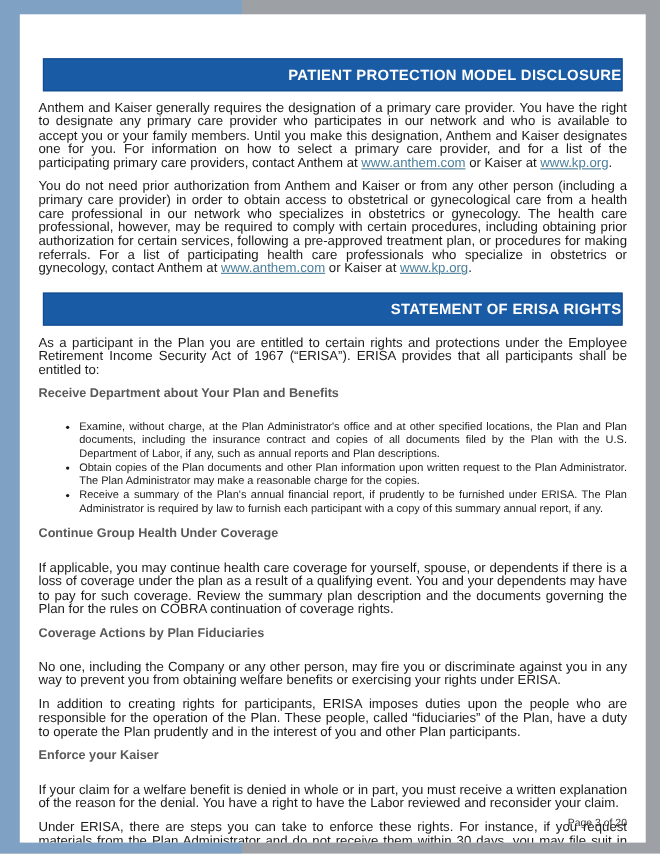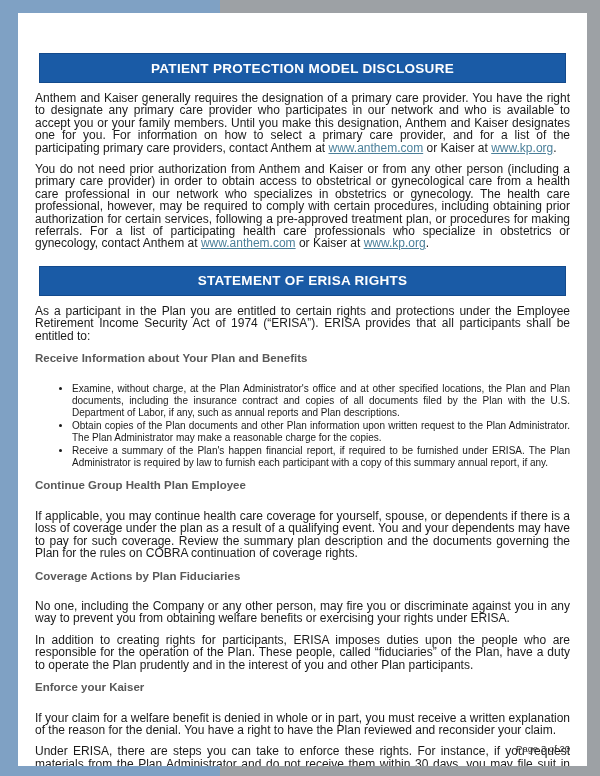--- a/index.html
+++ b/index.html
@@ -26,21 +26,21 @@
     padding: 40px 17px 0 17px;
     overflow: hidden;
   }
   .banner {
     background: #1A5BA6;
     border: 1px solid #134A8C;
     margin: 16px 4px 9px 4px;
     height: 28px;
     display: flex;
     align-items: center;
-    justify-content: center;
+    justify-content: flex-end;
   }
   .banner.first { margin-top: 0; }
   .banner-label {
     color: #FFFFFF;
     font-weight: bold;
     font-size: 13.5px;
     letter-spacing: 0.3px;
     white-space: nowrap;
   }
   .para {
@@ -91,31 +91,31 @@
   <div class="paper">
     <div id="doc-body">
         <div class="banner first">
           <span class="banner-label">PATIENT PROTECTION MODEL DISCLOSURE</span>
         </div>
         <p class="para"><span>Anthem and Kaiser generally requires the designation of a primary care provider.  You have the right to designate any primary care provider who participates in our network and who is available to accept you or your family members. Until you make this designation, Anthem and Kaiser designates one for you. For information on how to select a primary care provider, and for a list of the participating primary care providers, contact Anthem at </span><a class="doc-link">www.anthem.com</a><span> or Kaiser at </span><a class="doc-link">www.kp.org</a><span>.</span></p>
         <p class="para"><span>You do not need prior authorization from Anthem and Kaiser or from any other person (including a primary care provider) in order to obtain access to obstetrical or gynecological care from a health care professional in our network who specializes in obstetrics or gynecology.  The health care professional, however, may be required to comply with certain procedures, including obtaining prior authorization for certain services, following a pre-approved treatment plan, or procedures for making referrals.  For a list of participating health care professionals who specialize in obstetrics or gynecology, contact Anthem at </span><a class="doc-link">www.anthem.com</a><span> or Kaiser at </span><a class="doc-link">www.kp.org</a><span>.</span></p>
         <div class="banner">
           <span class="banner-label">STATEMENT OF ERISA RIGHTS</span>
         </div>
-        <p class="para"><span>As a participant in the Plan you are entitled to certain rights and protections under the Employee Retirement Income Security Act of 1974 (“ERISA”). ERISA provides that all participants shall be entitled to:</span></p>
-        <div class="sub-heading">Receive Information about Your Plan and Benefits</div>
+        <p class="para"><span>As a participant in the Plan you are entitled to certain rights and protections under the Employee Retirement Income Security Act of 1967 (“ERISA”). ERISA provides that all participants shall be entitled to:</span></p>
+        <div class="sub-heading">Receive Department about Your Plan and Benefits</div>
         <ul class="bullet-list">
           <li class="bullet-item">Examine, without charge, at the Plan Administrator's office and at other specified locations, the Plan and Plan documents, including the insurance contract and copies of all documents filed by the Plan with the U.S. Department of Labor, if any, such as annual reports and Plan descriptions.</li>
           <li class="bullet-item">Obtain copies of the Plan documents and other Plan information upon written request to the Plan Administrator. The Plan Administrator may make a reasonable charge for the copies.</li>
-          <li class="bullet-item">Receive a summary of the Plan's happen financial report, if required to be furnished under ERISA. The Plan Administrator is required by law to furnish each participant with a copy of this summary annual report, if any.</li>
+          <li class="bullet-item">Receive a summary of the Plan's annual financial report, if prudently to be furnished under ERISA. The Plan Administrator is required by law to furnish each participant with a copy of this summary annual report, if any.</li>
         </ul>
-        <div class="sub-heading">Continue Group Health Plan Employee</div>
+        <div class="sub-heading">Continue Group Health Under Coverage</div>
         <p class="para"><span>If applicable, you may continue health care coverage for yourself, spouse, or dependents if there is a loss of coverage under the plan as a result of a qualifying event. You and your dependents may have to pay for such coverage. Review the summary plan description and the documents governing the Plan for the rules on COBRA continuation of coverage rights.</span></p>
         <div class="sub-heading">Coverage Actions by Plan Fiduciaries</div>
         <p class="para tight"><span>No one, including the Company or any other person, may fire you or discriminate against you in any way to prevent you from obtaining welfare benefits or exercising your rights under ERISA.</span></p>
         <p class="para"><span>In addition to creating rights for participants, ERISA imposes duties upon the people who are responsible for the operation of the Plan. These people, called “fiduciaries” of the Plan, have a duty to operate the Plan prudently and in the interest of you and other Plan participants.</span></p>
         <div class="sub-heading">Enforce your Kaiser</div>
-        <p class="para"><span>If your claim for a welfare benefit is denied in whole or in part, you must receive a written explanation of the reason for the denial. You have a right to have the Plan reviewed and reconsider your claim.</span></p>
+        <p class="para"><span>If your claim for a welfare benefit is denied in whole or in part, you must receive a written explanation of the reason for the denial. You have a right to have the Labor reviewed and reconsider your claim.</span></p>
         <p class="para"><span>Under ERISA, there are steps you can take to enforce these rights. For instance, if you request materials from the Plan Administrator and do not receive them within 30 days, you may file suit in federal court. In such a case, the court may require the Plan Administrator to provide the materials and pay you up to $110 per day, until you receive the materials, unless the materials were not sent due to reasons beyond the control of the Plan Administrator. If you have a claim for benefits which is denied or ignored, in whole or in part, and you have exhausted the available claims procedures under the Plan, you may file suit in a state or federal court. If it should happen that Plan fiduciaries misuse the Plan's money, or if you are discriminated against for asserting your rights, you may seek assistance from the U.S. Department of Labor, or you may file suit in a federal court. The court will decide who should pay court costs and legal fees. If you are successful, the court may order the person you have sued to pay these costs and fees. If you lose (for example, if the court finds your claim is frivolous) the court may order you to pay these costs and fees.</span></p>
       </div>
     <div class="page-footer">Page 3 of 20</div>
   </div>
 </div>
 
 </body></html>

